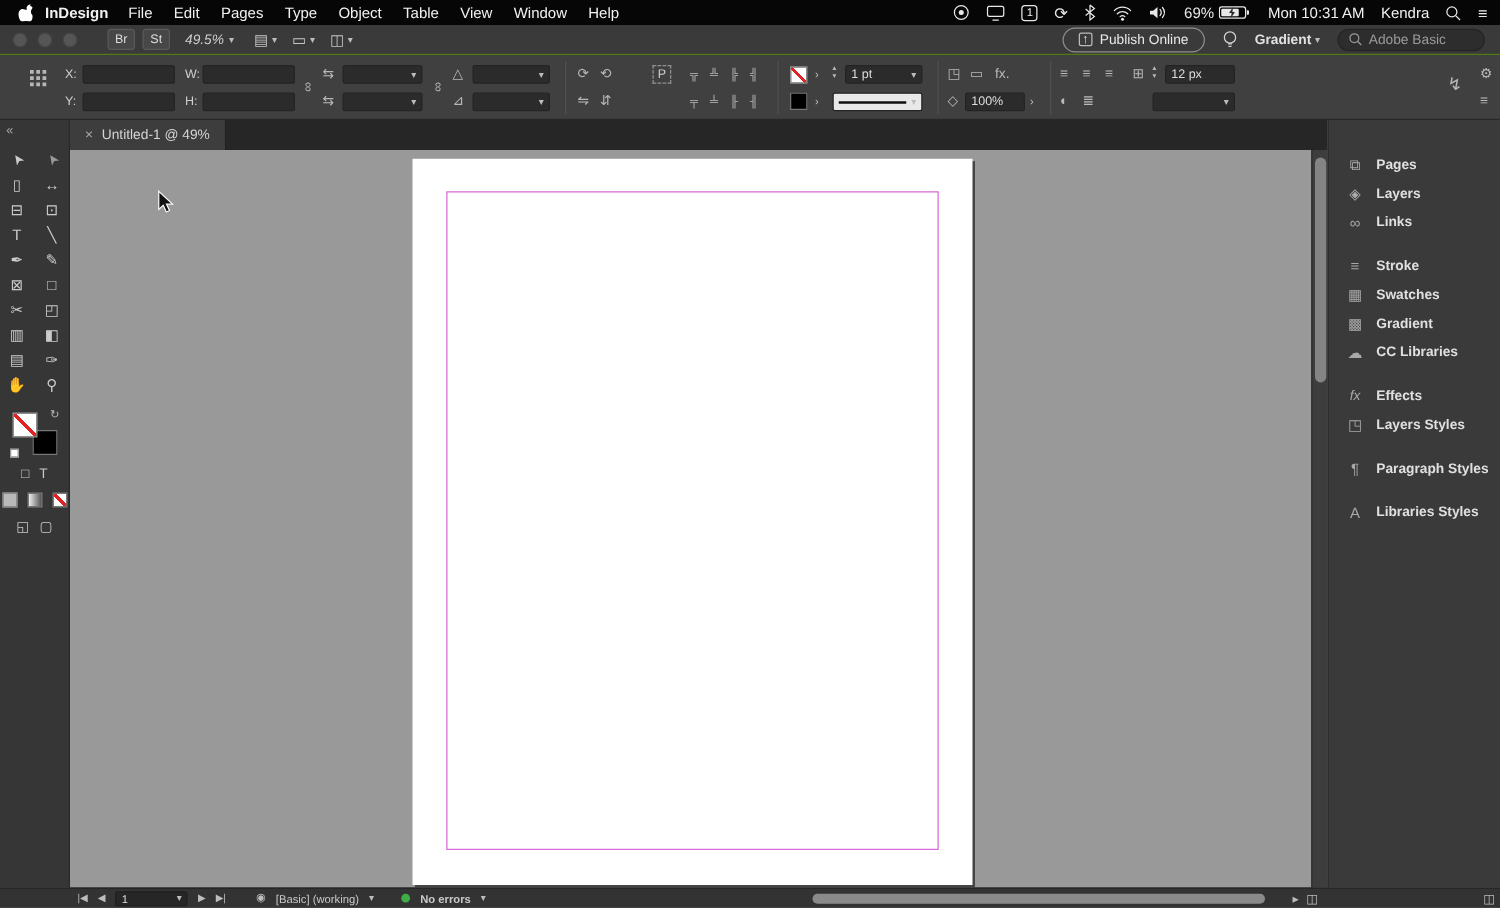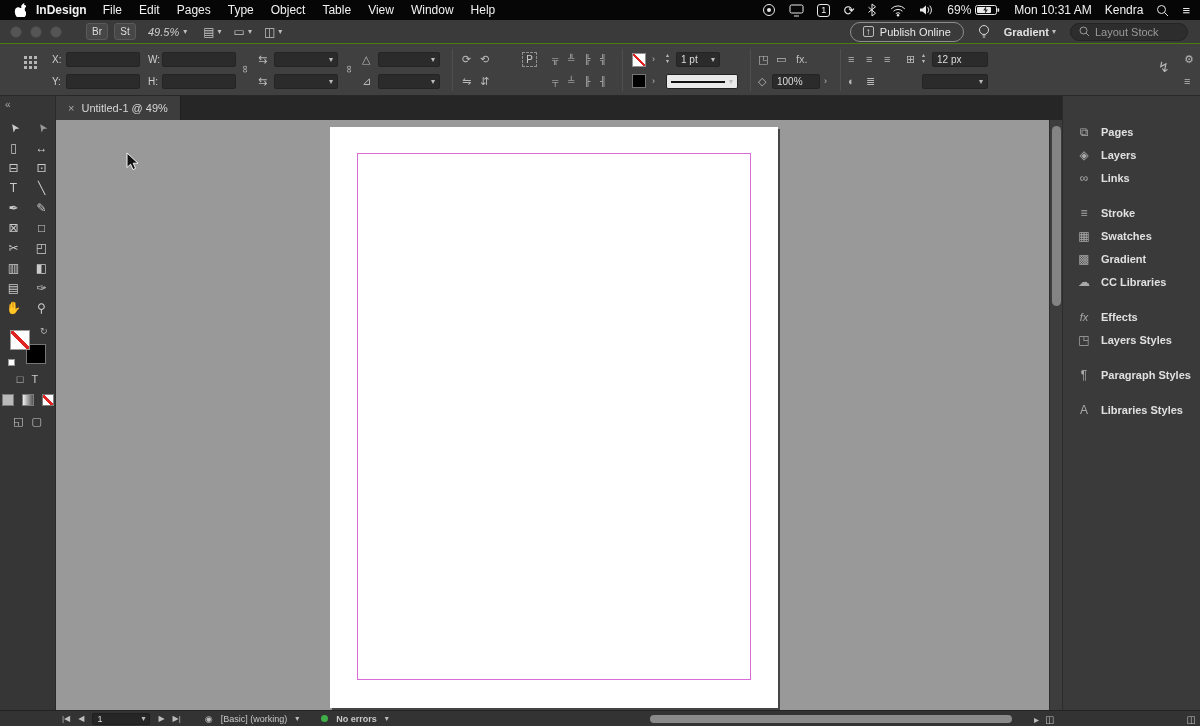--- a/index.html
+++ b/index.html
@@ -216,21 +216,21 @@
       </span>
       <span class="icodd" data-name="workspace-switcher" style="margin-right:0;font-size:11px;font-weight:bold;color:#e2e2e2;">
         <span data-name="workspace-label">Gradient</span>
         <span class="chev" data-name="chevron-down-icon">▾</span>
       </span>
       <span class="stock-search" data-name="adobe-stock-search-field">
         <svg width="11" height="11" data-name="search-icon">
             <circle cx="4.5" cy="4.5" r="3.5" fill="none" stroke="#9a9a9a"></circle>
             <path d="M7 7l3 3" stroke="#9a9a9a"></path>
           </svg>
-        <span data-name="stock-search-placeholder">Layout Stock</span>
+        <span data-name="stock-search-placeholder">Adobe Basic</span>
       </span>
     </span>
   </div>
 
   <div class="controlbar" data-name="control-panel">
     <span class="cp proxy" style="left:24px;top:12px;" data-name="reference-point-proxy">
       <i></i>
         <i></i>
         <i></i>
         <i></i>
@@ -299,21 +299,21 @@
 
     <span class="cp sw-none" style="left:632px;top:9px;" data-name="stroke-color-swatch"></span>
     <span class="cp cpi r1 mini" style="left:652px;" data-name="stroke-color-menu-icon">›</span>
     <span class="cp sw-black" style="left:632px;top:30px;" data-name="fill-color-swatch"></span>
     <span class="cp cpi r2 mini" style="left:652px;" data-name="fill-color-menu-icon">›</span>
 
     <span class="cp stepstack r1" style="left:666px;" data-name="stroke-weight-stepper">
       <span data-name="stepper-up-icon">▴</span>
       <span data-name="stepper-down-icon">▾</span>
     </span>
-    <span class="cp cpf cpdd r1" style="left:676px;width:44px;" data-name="stroke-weight-dropdown">
+    <span class="cp cpf cpdd r1" style="left:676px;width:62px;" data-name="stroke-weight-dropdown">
       <span data-name="stroke-weight-value">1 pt</span>
       <span class="chev" data-name="chevron-down-icon">▾</span>
     </span>
     <span class="cp cpf cpdd strokestyle r2" style="left:666px;width:72px;" data-name="stroke-style-dropdown">
       <span class="line" data-name="stroke-style-preview"></span>
       <span class="chev" data-name="chevron-down-icon">▾</span>
     </span>
 
     <span class="cpsep" style="left:750px;" data-name="separator"></span>
 

